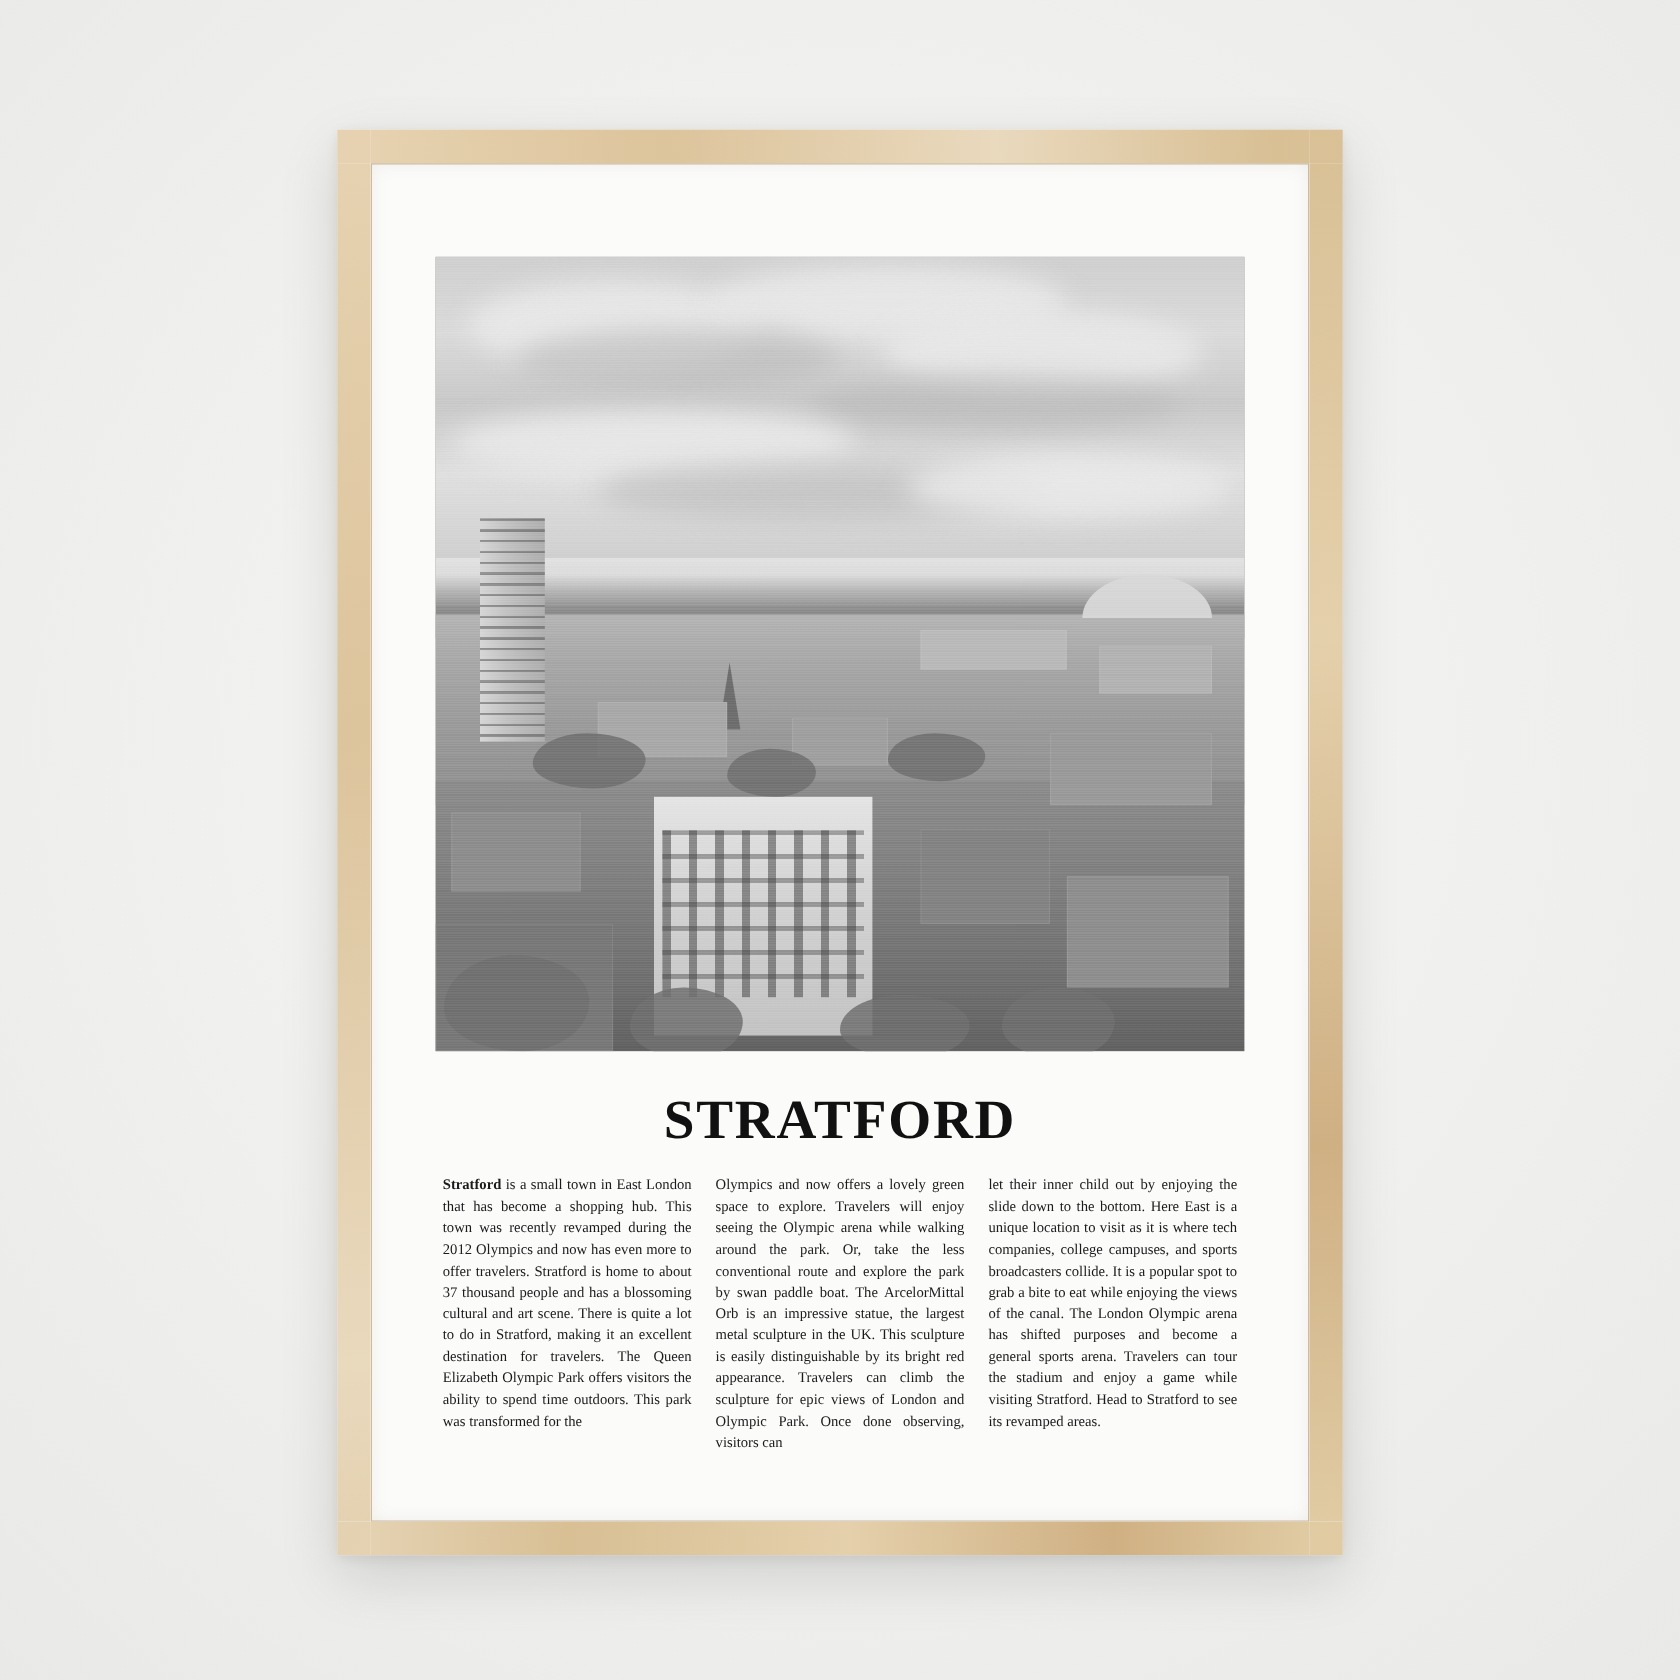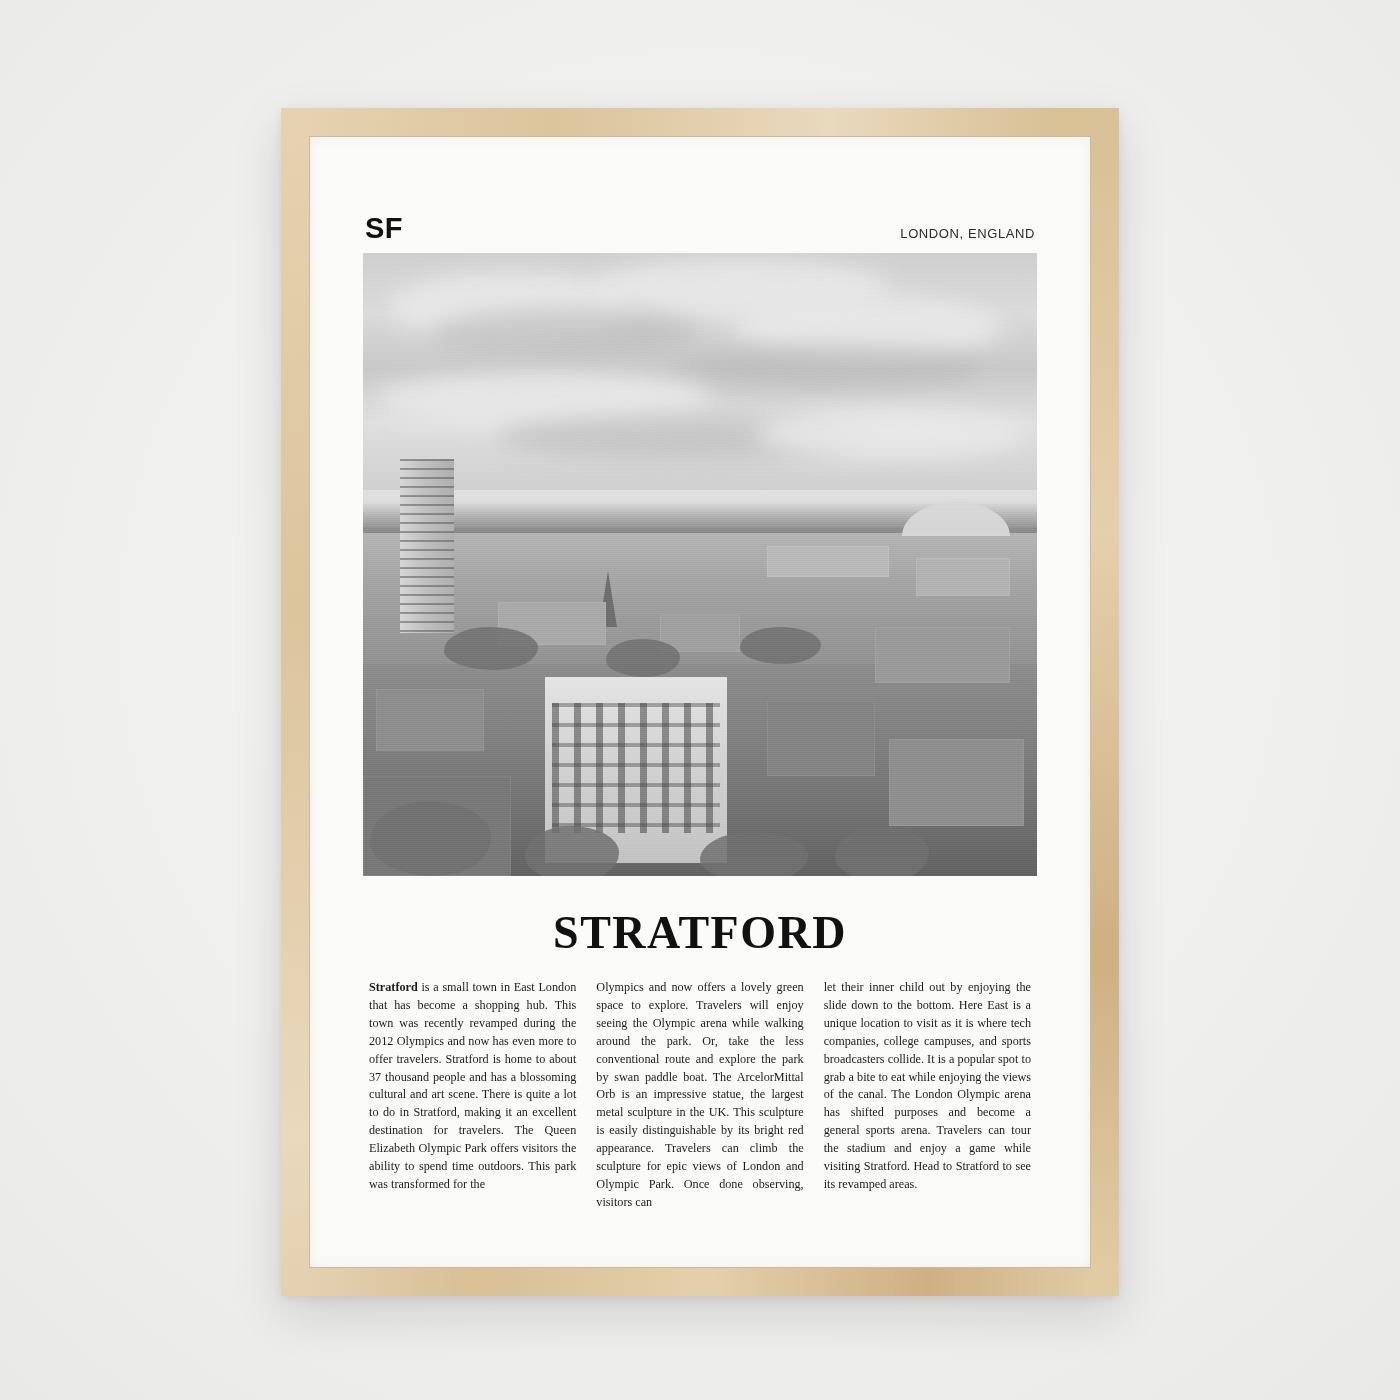--- a/index.html
+++ b/index.html
@@ -222,24 +222,20 @@
   .col b { font-weight: bold; }
 </style>
 </head>
 <body>
 
 <div class="scene">
 
   <div class="frame">
     <div class="poster">
 
-      <div class="poster-head">
-        <div class="brand">SF</div>
-        <div class="locale">LONDON, ENGLAND</div>
-      </div>
 
       <div class="photo">
         <div class="sky"></div>
 
         <div class="cloud" style="left:4%; top:3%; width:36%; height:11%;"></div>
         <div class="cloud" style="left:34%; top:1%; width:44%; height:9%;"></div>
         <div class="cloud dark" style="left:10%; top:9%; width:40%; height:8%;"></div>
         <div class="cloud" style="left:55%; top:7%; width:40%; height:10%;"></div>
         <div class="cloud dark" style="left:46%; top:15%; width:46%; height:7%;"></div>
         <div class="cloud" style="left:2%; top:19%; width:50%; height:9%;"></div>

